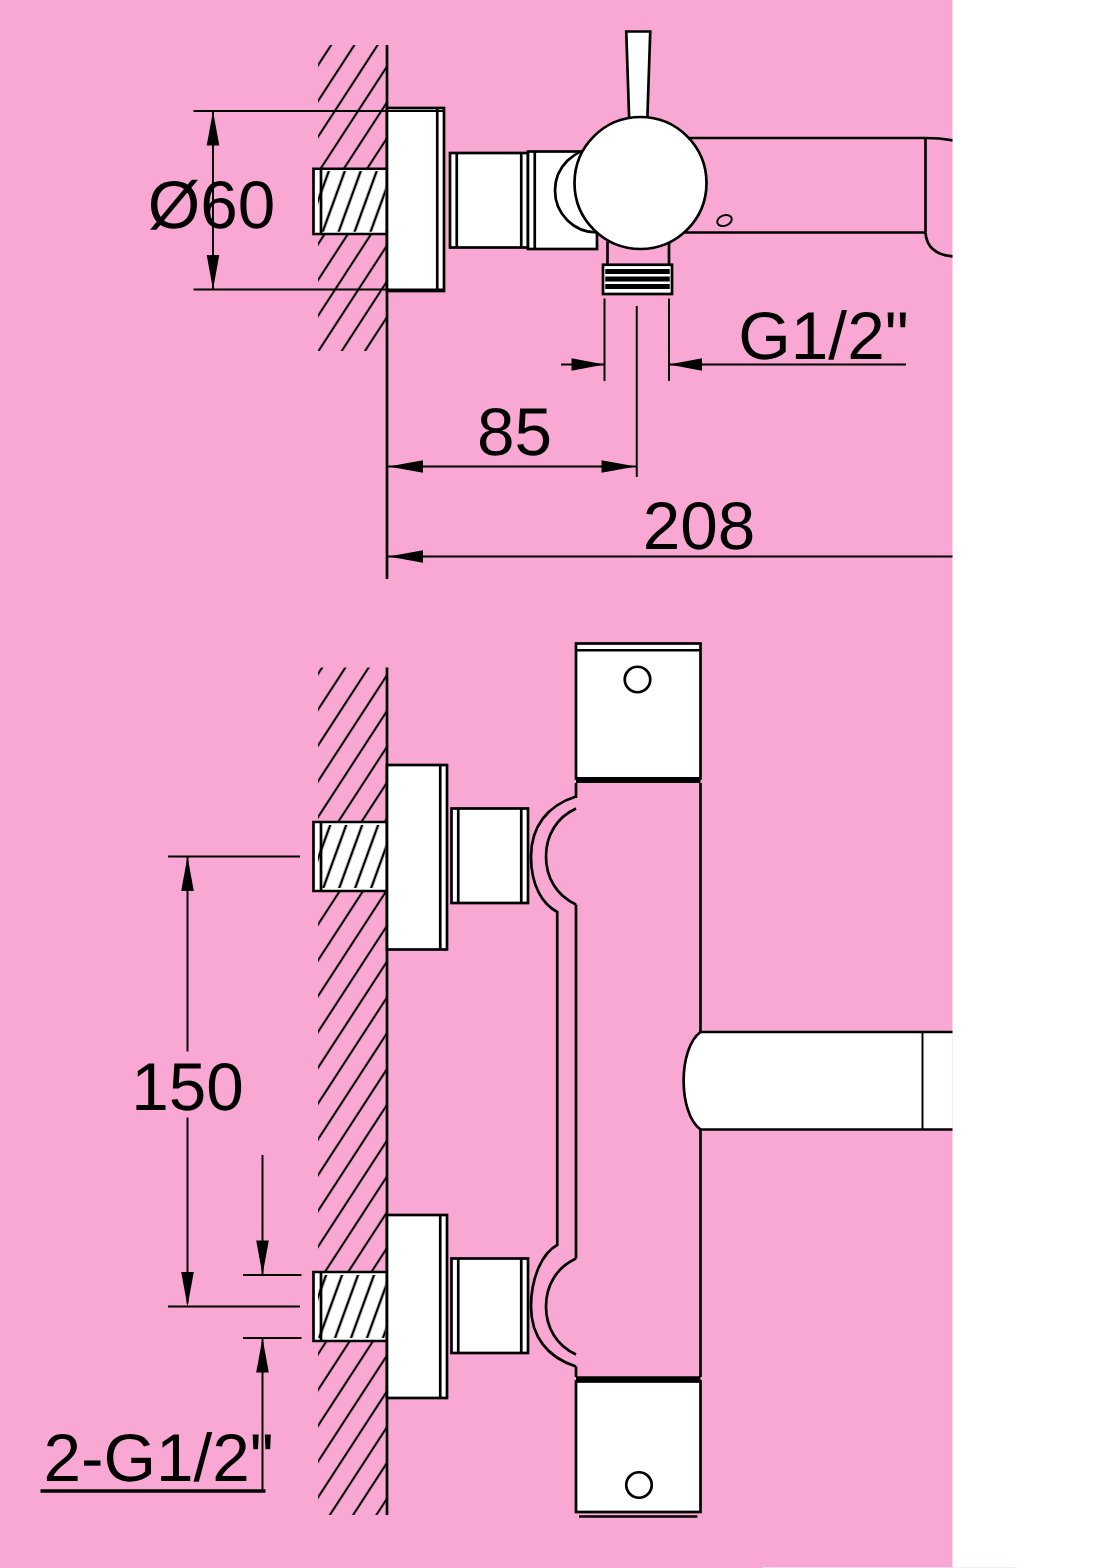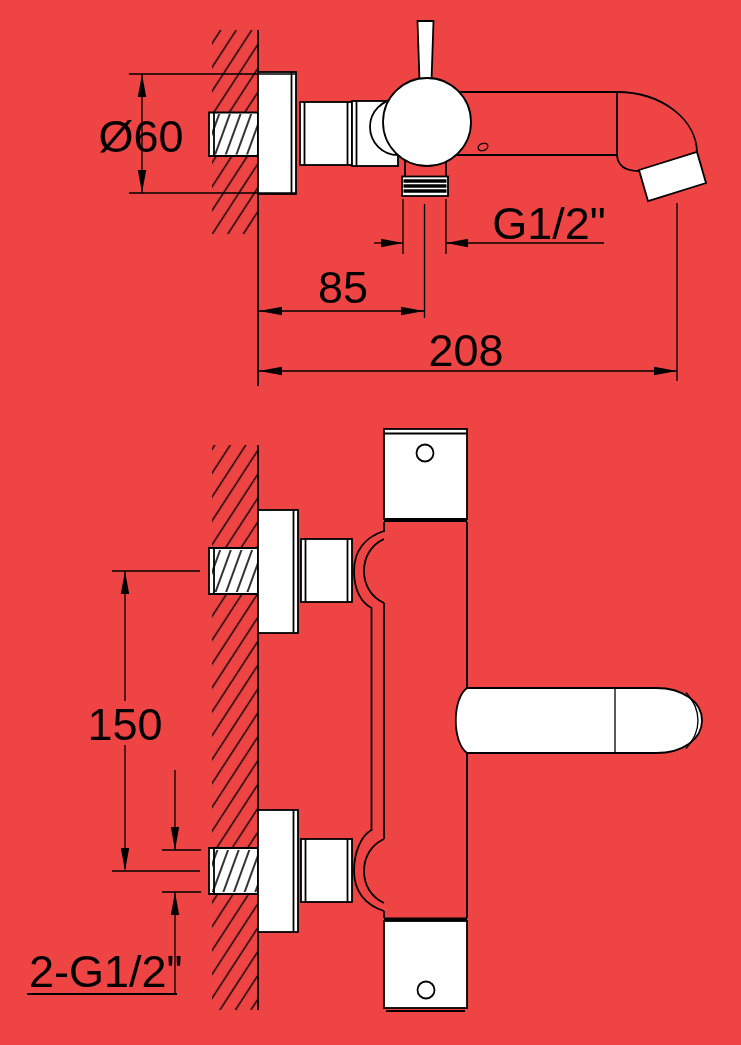--- a/index.html
+++ b/index.html
@@ -1,16 +1,16 @@
 <!DOCTYPE html>
 <html><head>
 <meta charset="utf-8">
 <style>
   html,body{margin:0;padding:0;background:#ffffff;}
-  .canvas{position:relative;width:741px;height:1045px;background:#ef4444;overflow:hidden;}
+  .canvas{position:relative;width:635px;height:1045px;background:#f9a8d4;overflow:hidden;}
   svg{display:block;width:741px;height:1045px;}
   .ln{stroke:#000;stroke-width:1.8;fill:none;}
   .lnw{stroke:#000;stroke-width:1.8;fill:#fff;}
   .thin{stroke:#000;stroke-width:1.3;fill:none;}
   .bold{stroke:#000;stroke-width:4;fill:none;}
   .thread{stroke:#000;stroke-width:3.4;fill:none;}
   .arrow{fill:#000;stroke:none;}
   .dimtext{font-family:"Liberation Sans",sans-serif;font-size:45px;fill:#000;}
 </style>
 </head>

